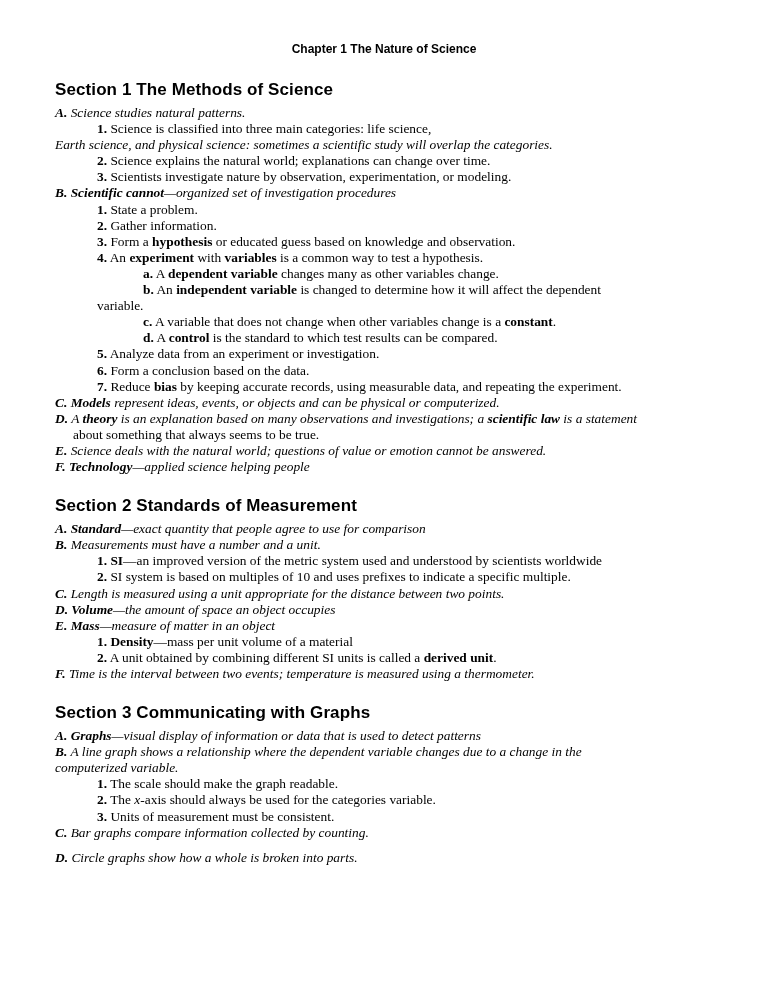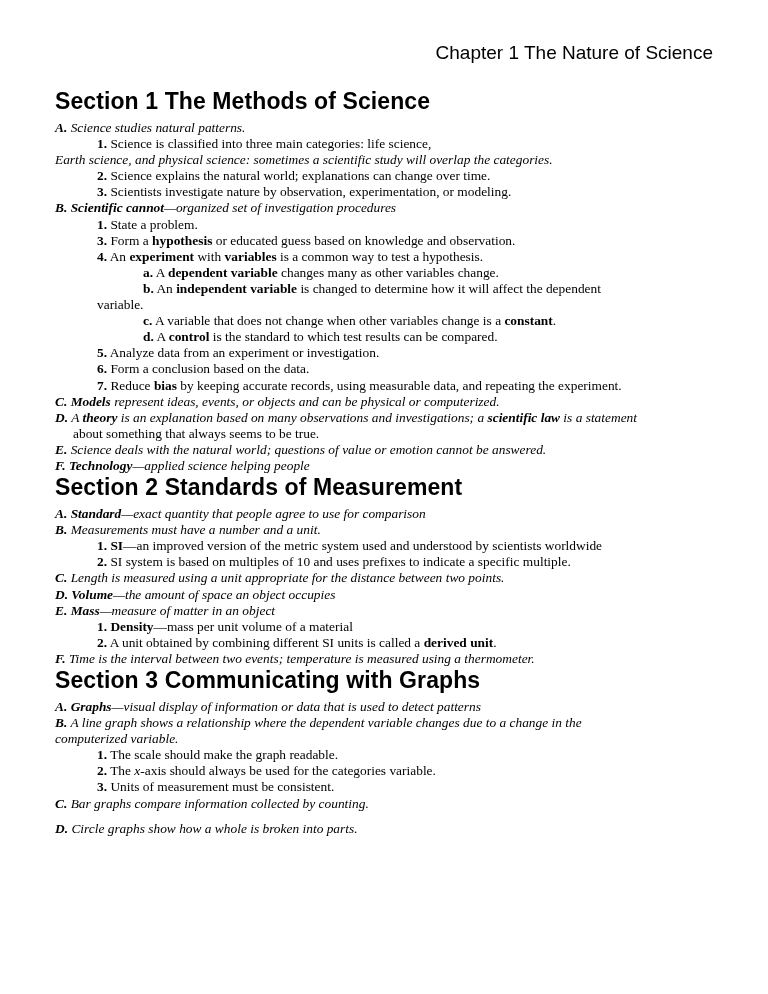--- a/index.html
+++ b/index.html
@@ -12,31 +12,32 @@
     height: 994px;
     box-sizing: border-box;
     padding: 42px 36px 0 55px;
     background: #ffffff;
     color: #000000;
     font-family: "Liberation Serif", serif;
     font-size: 13.4px;
     overflow: hidden;
   }
   .doc-title {
-    text-align: right;
+    text-align: center;
     font-family: "Liberation Sans", sans-serif;
-    font-weight: normal;
-    font-size: 19px;
+    font-weight: bold;
+    font-size: 12px;
     margin-bottom: 24px;
     margin-right: 19px; 
   }
   .section-heading {
     font-family: "Liberation Sans", sans-serif;
     font-weight: bold;
-    font-size: 23px;
+    font-size: 17px;
+    margin-top: 21px;
     margin-bottom: 5px;
     letter-spacing: 0.1px;
   }
   .line {
     line-height: 16.1px;
     white-space: nowrap;
   }
   .indent-0 { padding-left: 0; font-style: italic; }
   .indent-s { padding-left: 18px; }
   .indent-1 { padding-left: 42px; }
@@ -52,20 +53,21 @@
   <div class="doc-title">Chapter 1 The Nature of Science</div>
   <div>
       <div class="section-heading">Section 1 The Methods of Science</div>
       <div class="line indent-0"><span class="b">A.</span><span> Science studies natural patterns.</span></div>
       <div class="line indent-1"><span class="b">1.</span><span> Science is classified into three main categories: life science,</span></div>
       <div class="line indent-0"><span>Earth science, and physical science: sometimes a scientific study will overlap the categories.</span></div>
       <div class="line indent-1"><span class="b">2.</span><span> Science explains the natural world; explanations can change over time.</span></div>
       <div class="line indent-1"><span class="b">3.</span><span> Scientists investigate nature by observation, experimentation, or modeling.</span></div>
       <div class="line indent-0"><span class="b">B. Scientific cannot</span><span>—organized set of investigation procedures</span></div>
       <div class="line indent-1"><span class="b">1.</span><span> State a problem.</span></div>
+      <div class="line indent-1"><span class="b">2.</span><span> Gather information.</span></div>
       <div class="line indent-1"><span class="b">3.</span><span> Form a </span><span class="b">hypothesis</span><span> or educated guess based on knowledge and observation.</span></div>
       <div class="line indent-1"><span class="b">4.</span><span> An </span><span class="b">experiment</span><span> with </span><span class="b">variables</span><span> is a common way to test a hypothesis.</span></div>
       <div class="line indent-2"><span class="b">a.</span><span> A </span><span class="b">dependent variable</span><span> changes many as other variables change.</span></div>
       <div class="line indent-2"><span class="b">b.</span><span> An </span><span class="b">independent variable</span><span> is changed to determine how it will affect the dependent</span></div>
       <div class="line indent-1"><span>variable.</span></div>
       <div class="line indent-2"><span class="b">c.</span><span> A variable that does not change when other variables change is a </span><span class="b">constant</span><span>.</span></div>
       <div class="line indent-2"><span class="b">d.</span><span> A </span><span class="b">control</span><span> is the standard to which test results can be compared.</span></div>
       <div class="line indent-1"><span class="b">5.</span><span> Analyze data from an experiment or investigation.</span></div>
       <div class="line indent-1"><span class="b">6.</span><span> Form a conclusion based on the data.</span></div>
       <div class="line indent-1"><span class="b">7.</span><span> Reduce </span><span class="b">bias</span><span> by keeping accurate records, using measurable data, and repeating the experiment.</span></div>

